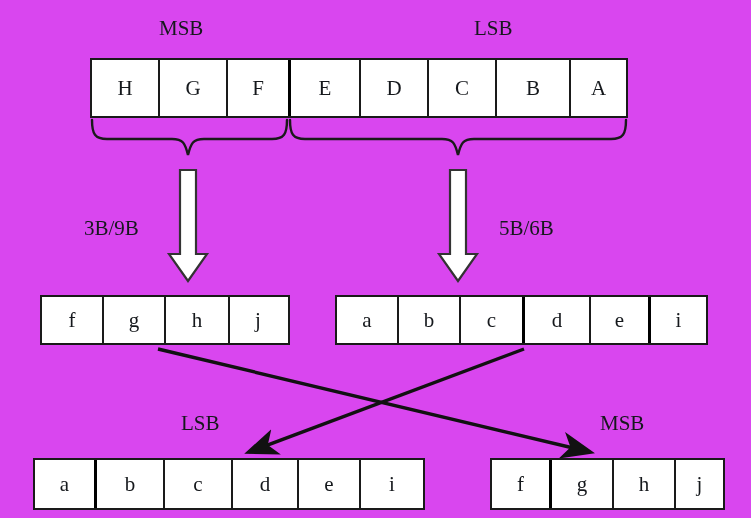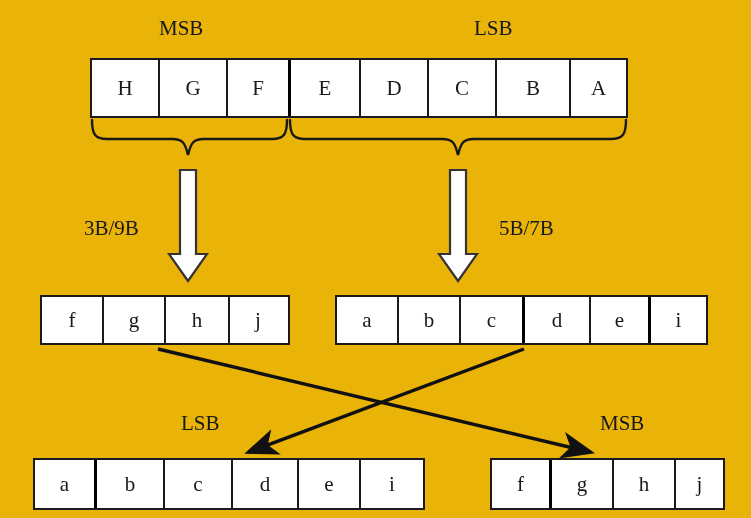--- a/index.html
+++ b/index.html
@@ -5,21 +5,21 @@
 <style>
   html, body {
     margin: 0;
     padding: 0;
     background: #ffffff;
   }
   #root {
     position: relative;
     width: 751px;
     height: 518px;
-    background: #eab308;
+    background: #d946ef;
     overflow: hidden;
     font-family: "Liberation Serif", "DejaVu Serif", serif;
     color: #111111;
   }
   .svg-layer {
     position: absolute;
     left: 0;
     top: 0;
     width: 751px;
     height: 518px;
@@ -114,21 +114,21 @@
     </g>
 
     <g>
       <line x1="524" y1="349" x2="249" y2="452" stroke="#111111" stroke-width="3.4" marker-end="url(#solid-head)"></line>
     </g>
   </svg>
 
   <div class="lbl" id="lbl-msb-top">MSB</div>
   <div class="lbl" id="lbl-lsb-top">LSB</div>
   <div class="lbl" id="lbl-3b4b">3B/9B</div>
-  <div class="lbl" id="lbl-5b6b">5B/7B</div>
+  <div class="lbl" id="lbl-5b6b">5B/6B</div>
   <div class="lbl" id="lbl-lsb-bot">LSB</div>
   <div class="lbl" id="lbl-msb-bot">MSB</div>
 
   <div class="bitrow" id="row-source">
     <div class="cell" style="width:68px">H</div>
     <div class="cell" style="width:68px">G</div>
     <div class="cell thick-right" style="width:63px">F</div>
     <div class="cell" style="width:70px">E</div>
     <div class="cell" style="width:68px">D</div>
     <div class="cell" style="width:68px">C</div>

